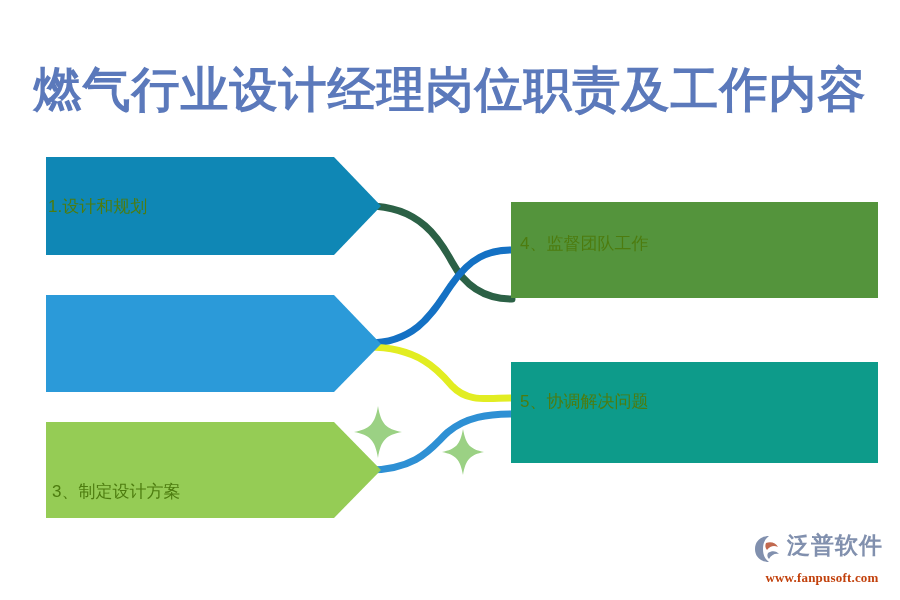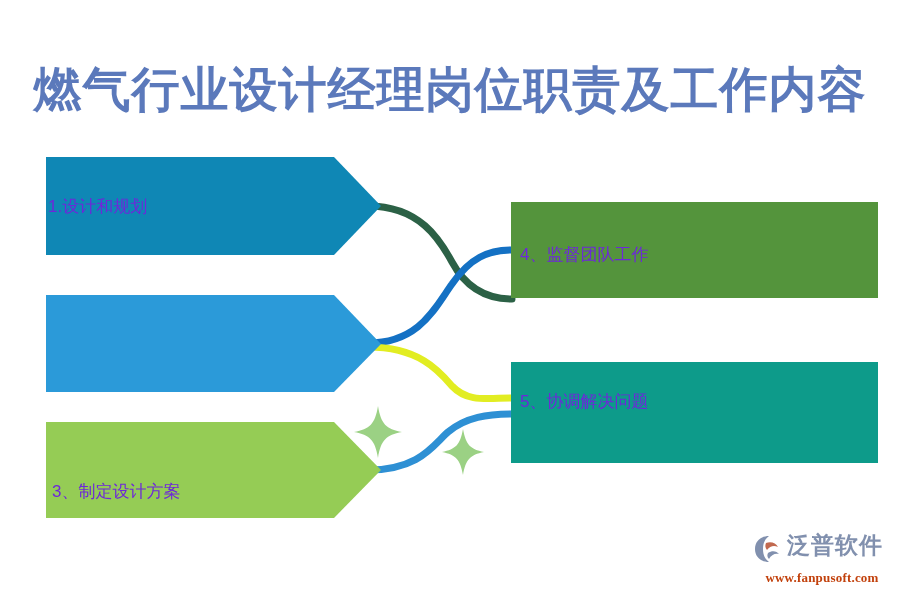--- a/index.html
+++ b/index.html
@@ -41,33 +41,33 @@
     position: absolute;
     left: 0;
     top: 0;
     width: 900px;
     height: 600px;
   }
 
   
   .shape-label {
     position: absolute;
-    color: #6d28d9;
+    color: #4d7c0f;
     font-size: 17px;
     line-height: 1.2;
     white-space: nowrap;
     user-select: none;
   }
   .arrow-label { left: 48px; }
   .box-label   { left: 520px; }
 
   #label-1 { top: 197px; }
   #label-2 { top: 322px; left: 52px; }
   #label-3 { top: 450px; left: 52px; margin-top: 32px; }
-  #label-4 { top: 234px; margin-top: 11px; }
+  #label-4 { top: 234px; }
   #label-5 { top: 392px; }
 
   
   #logo {
     position: absolute;
     left: 752px;
     top: 534px;
     width: 140px;
     height: 58px;
   }

